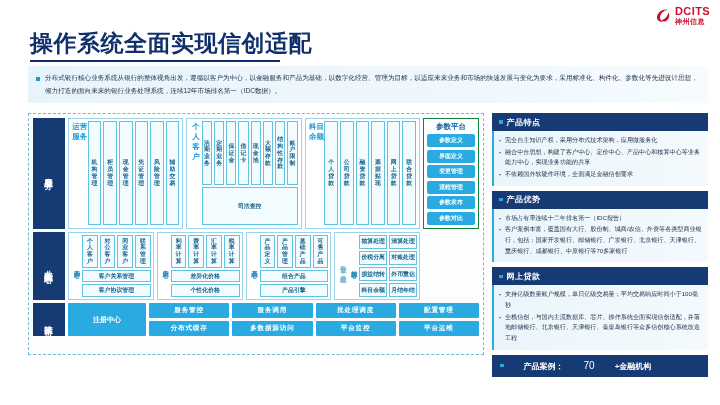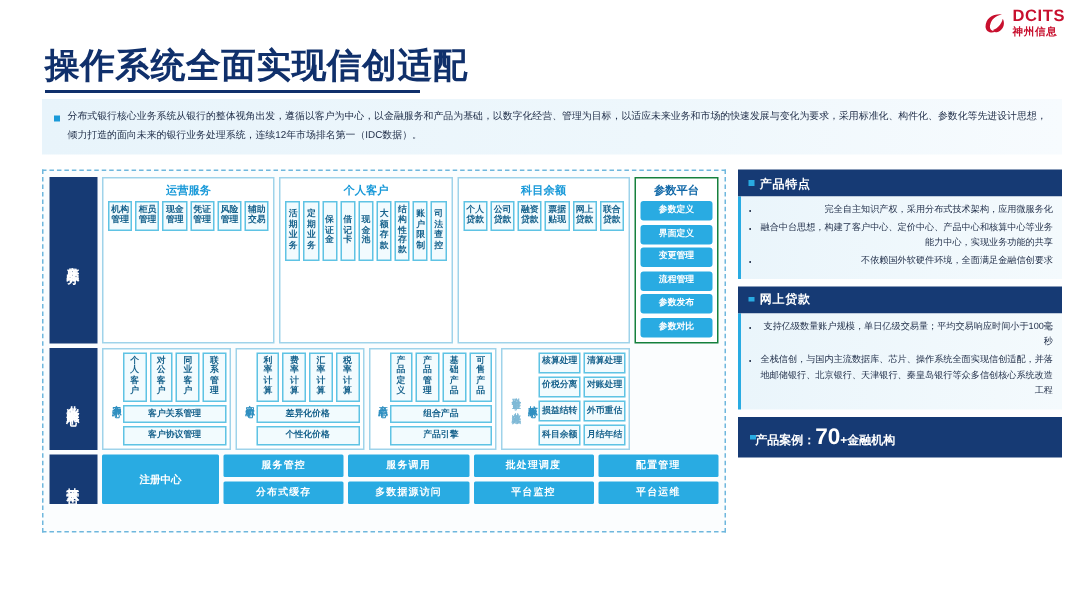--- a/index.html
+++ b/index.html
@@ -55,21 +55,21 @@
     display: flex; align-items: center; justify-content: center;
     font-size: 8.5px; font-weight: bold; letter-spacing: 1px;
     writing-mode: vertical-rl; text-orientation: upright;
     padding: 2px 0;
   }
   .band-body { flex: 1; display: flex; gap: 3px; }
 
   
   .group {
     border: 1px solid #9fd3ea; background: #fff;
-    display: flex; flex-direction: column;
+    display: flex; 
     padding: 2px 3px 3px;
   }
   .group-title {
     text-align: center; color: #1a9ad9; font-size: 7.5px;
     font-weight: bold; padding: 1px 0 2px;
   }
   .cells { display: flex; flex-wrap: wrap; gap: 2px; }
   .cell {
     border: 1px solid #5fc3e4; background: #f2fbfe;
     color: #17628c; font-size: 5.9px; font-weight: bold;
@@ -120,21 +120,21 @@
   #tech-grid { flex: 1; display: flex; flex-direction: column; gap: 3px; }
   #tech-grid .row { display: flex; gap: 3px; }
   .tcell {
     flex: 1 1 0; background: #29abe2; color: #fff;
     font-size: 6.6px; font-weight: bold; letter-spacing: .8px;
     display: flex; align-items: center; justify-content: center;
     padding: 3px 0; border-radius: 1px;
   }
 
   
-  #right { position: absolute; left: 492px; top: 113px; width: 216px; text-align: right; }
+  #right { position: absolute; left: 492px; top: 113px; width: 216px; }
   .panel { margin-bottom: 5px; }
   .panel-head {
     background: #163a74; color: #fff; padding: 3.5px 7px;
     display: flex; align-items: center; gap: 4px;
   }
   .panel-head .sq { width: 3.5px; height: 3.5px; background: #29abe2; flex: none; }
   .panel-head .ttl { font-size: 8px; font-weight: bold; letter-spacing: .5px; }
   .panel-body {
     background: linear-gradient(90deg,#eaf5fb 0%, #f4fafd 100%);
     border-left: 2px solid #29abe2;
@@ -144,25 +144,25 @@
   .panel-body li {
     font-size: 6.1px; line-height: 1.75; color: #1d2b46;
     position: relative; padding-left: 6px; margin-bottom: 1px;
   }
   .panel-body li::before {
     content: "·"; position: absolute; left: 0; top: -1px;
     font-weight: bold; color: #1d2b46; font-size: 8px;
   }
   #case {
     background: #163a74; color: #fff; padding: 5px 8px;
-    display: flex; align-items: baseline; gap: 0;
+    display: flex; align-items: baseline; gap: 20px;
   }
   #case .sq { width: 3.5px; height: 3.5px; background: #29abe2; align-self: center; flex: none; }
   #case .lbl { font-size: 8px; font-weight: bold; }
-  #case .num { font-size: 15px; font-weight: bold; }
+  #case .num { font-size: 10px; font-weight: normal; }
   #case .suffix { font-size: 8px; font-weight: bold; }
 </style>
 </head>
 <body>
 
 <div id="logo">
   <span class="swirl">
     <svg width="17" height="17" viewBox="0 0 34 34">
       <path d="M4 22 C4 10 14 4 26 5 C18 7 12 11 10 20 C9 26 14 29 20 27 C14 31 5 30 4 22 Z" fill="#c8102e"></path>
       <path d="M14 26 C20 24 25 19 27 11 C30 16 29 24 22 28 C19 30 16 29 14 26 Z" fill="#c8102e"></path>
@@ -323,20 +323,32 @@
     </div>
     <div class="panel-body">
       <ul>
         <li>完全自主知识产权，采用分布式技术架构，应用微服务化</li>
         <li>融合中台思想，构建了客户中心、定价中心、产品中心和核算中心等业务能力中心，实现业务功能的共享</li>
         <li>不依赖国外软硬件环境，全面满足金融信创要求</li>
       </ul>
     </div>
   </div>
 
+  <div class="panel">
+    <div class="panel-head">
+      <span class="sq"></span>
+      <span class="ttl">产品优势</span>
+    </div>
+    <div class="panel-body">
+      <ul>
+        <li>市场占有率连续十二年排名第一（IDC报告）</li>
+        <li>客户案例丰富，覆盖国有大行、股份制、城商/农信、外资等各类型商业银行，包括：国家开发银行、邮储银行、广发银行、北京银行、天津银行、重庆银行、成都银行、中原银行等70多家银行</li>
+      </ul>
+    </div>
+  </div>
 
   <div class="panel">
     <div class="panel-head">
       <span class="sq"></span>
       <span class="ttl">网上贷款</span>
     </div>
     <div class="panel-body">
       <ul>
         <li>支持亿级数量账户规模，单日亿级交易量；平均交易响应时间小于100毫秒</li>
         <li>全栈信创，与国内主流数据库、芯片、操作系统全面实现信创适配，并落地邮储银行、北京银行、天津银行、秦皇岛银行等众多信创核心系统改造工程</li>

